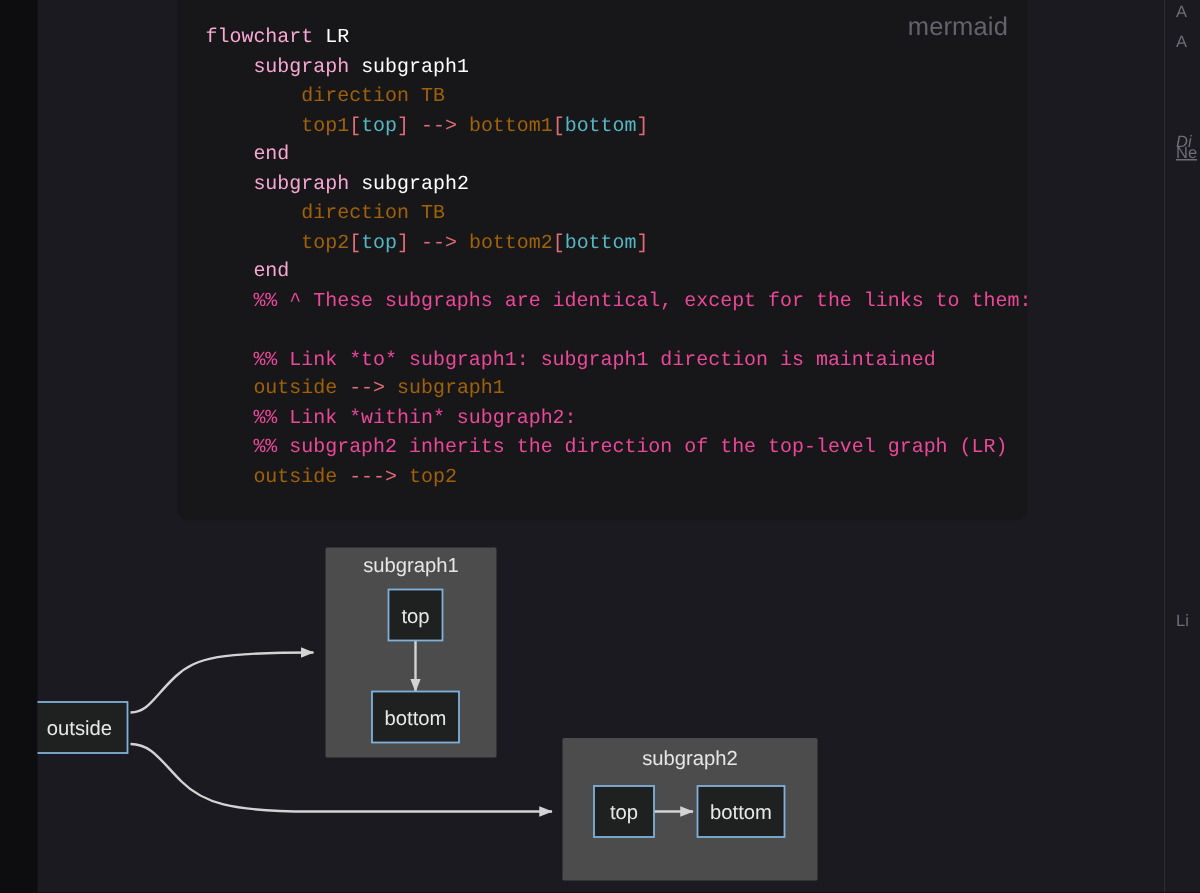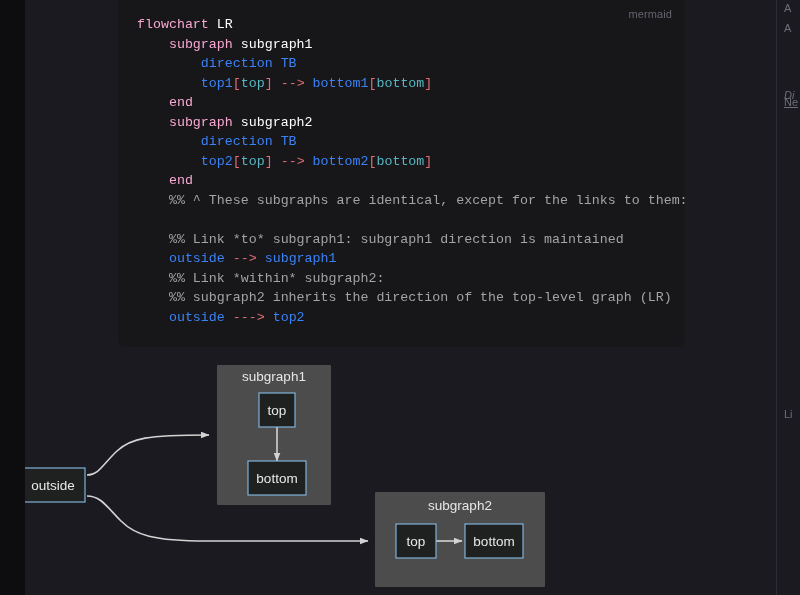--- a/index.html
+++ b/index.html
@@ -76,21 +76,21 @@
     height: 355px;
     background: #17171a;
     border-radius: 0 0 8px 8px;
     overflow: hidden;
   }
 
   .code-lang-label {
     position: absolute;
     right: 13px;
     top: 16px;
-    font-size: 11px;
+    font-size: 17px;
     color: #63636e;
     font-family: "Liberation Sans", sans-serif;
     letter-spacing: 0.1px;
   }
 
   .code-lines {
     position: absolute;
     left: 19px;
     top: 23px;
     right: 10px;
@@ -98,25 +98,25 @@
     font-size: 13.3px;
     line-height: 19.5px;
     white-space: pre;
   }
 
   .code-line { min-height: 19.5px; }
 
   
   .t-kw    { color: #f9a8d4; }   
   .t-dir   { color: #ffffff; }   
-  .t-id    { color: #3b82f6; }   
+  .t-id    { color: #a16207; }   
   .t-brk   { color: #e06c75; }   
   .t-lbl   { color: #56b6c2; }   
   .t-arrow { color: #e06c75; }   
-  .t-cmt   { color: #a3a3a3; margin-top: 37px; }   
+  .t-cmt   { color: #ec4899; margin-top: 37px; }   
   .t-plain { color: #abb2bf; }
 
   
   .diagram {
     position: absolute;
     left: 25px;
     top: 355px;
     width: 751px;
     height: 240px;
   }

